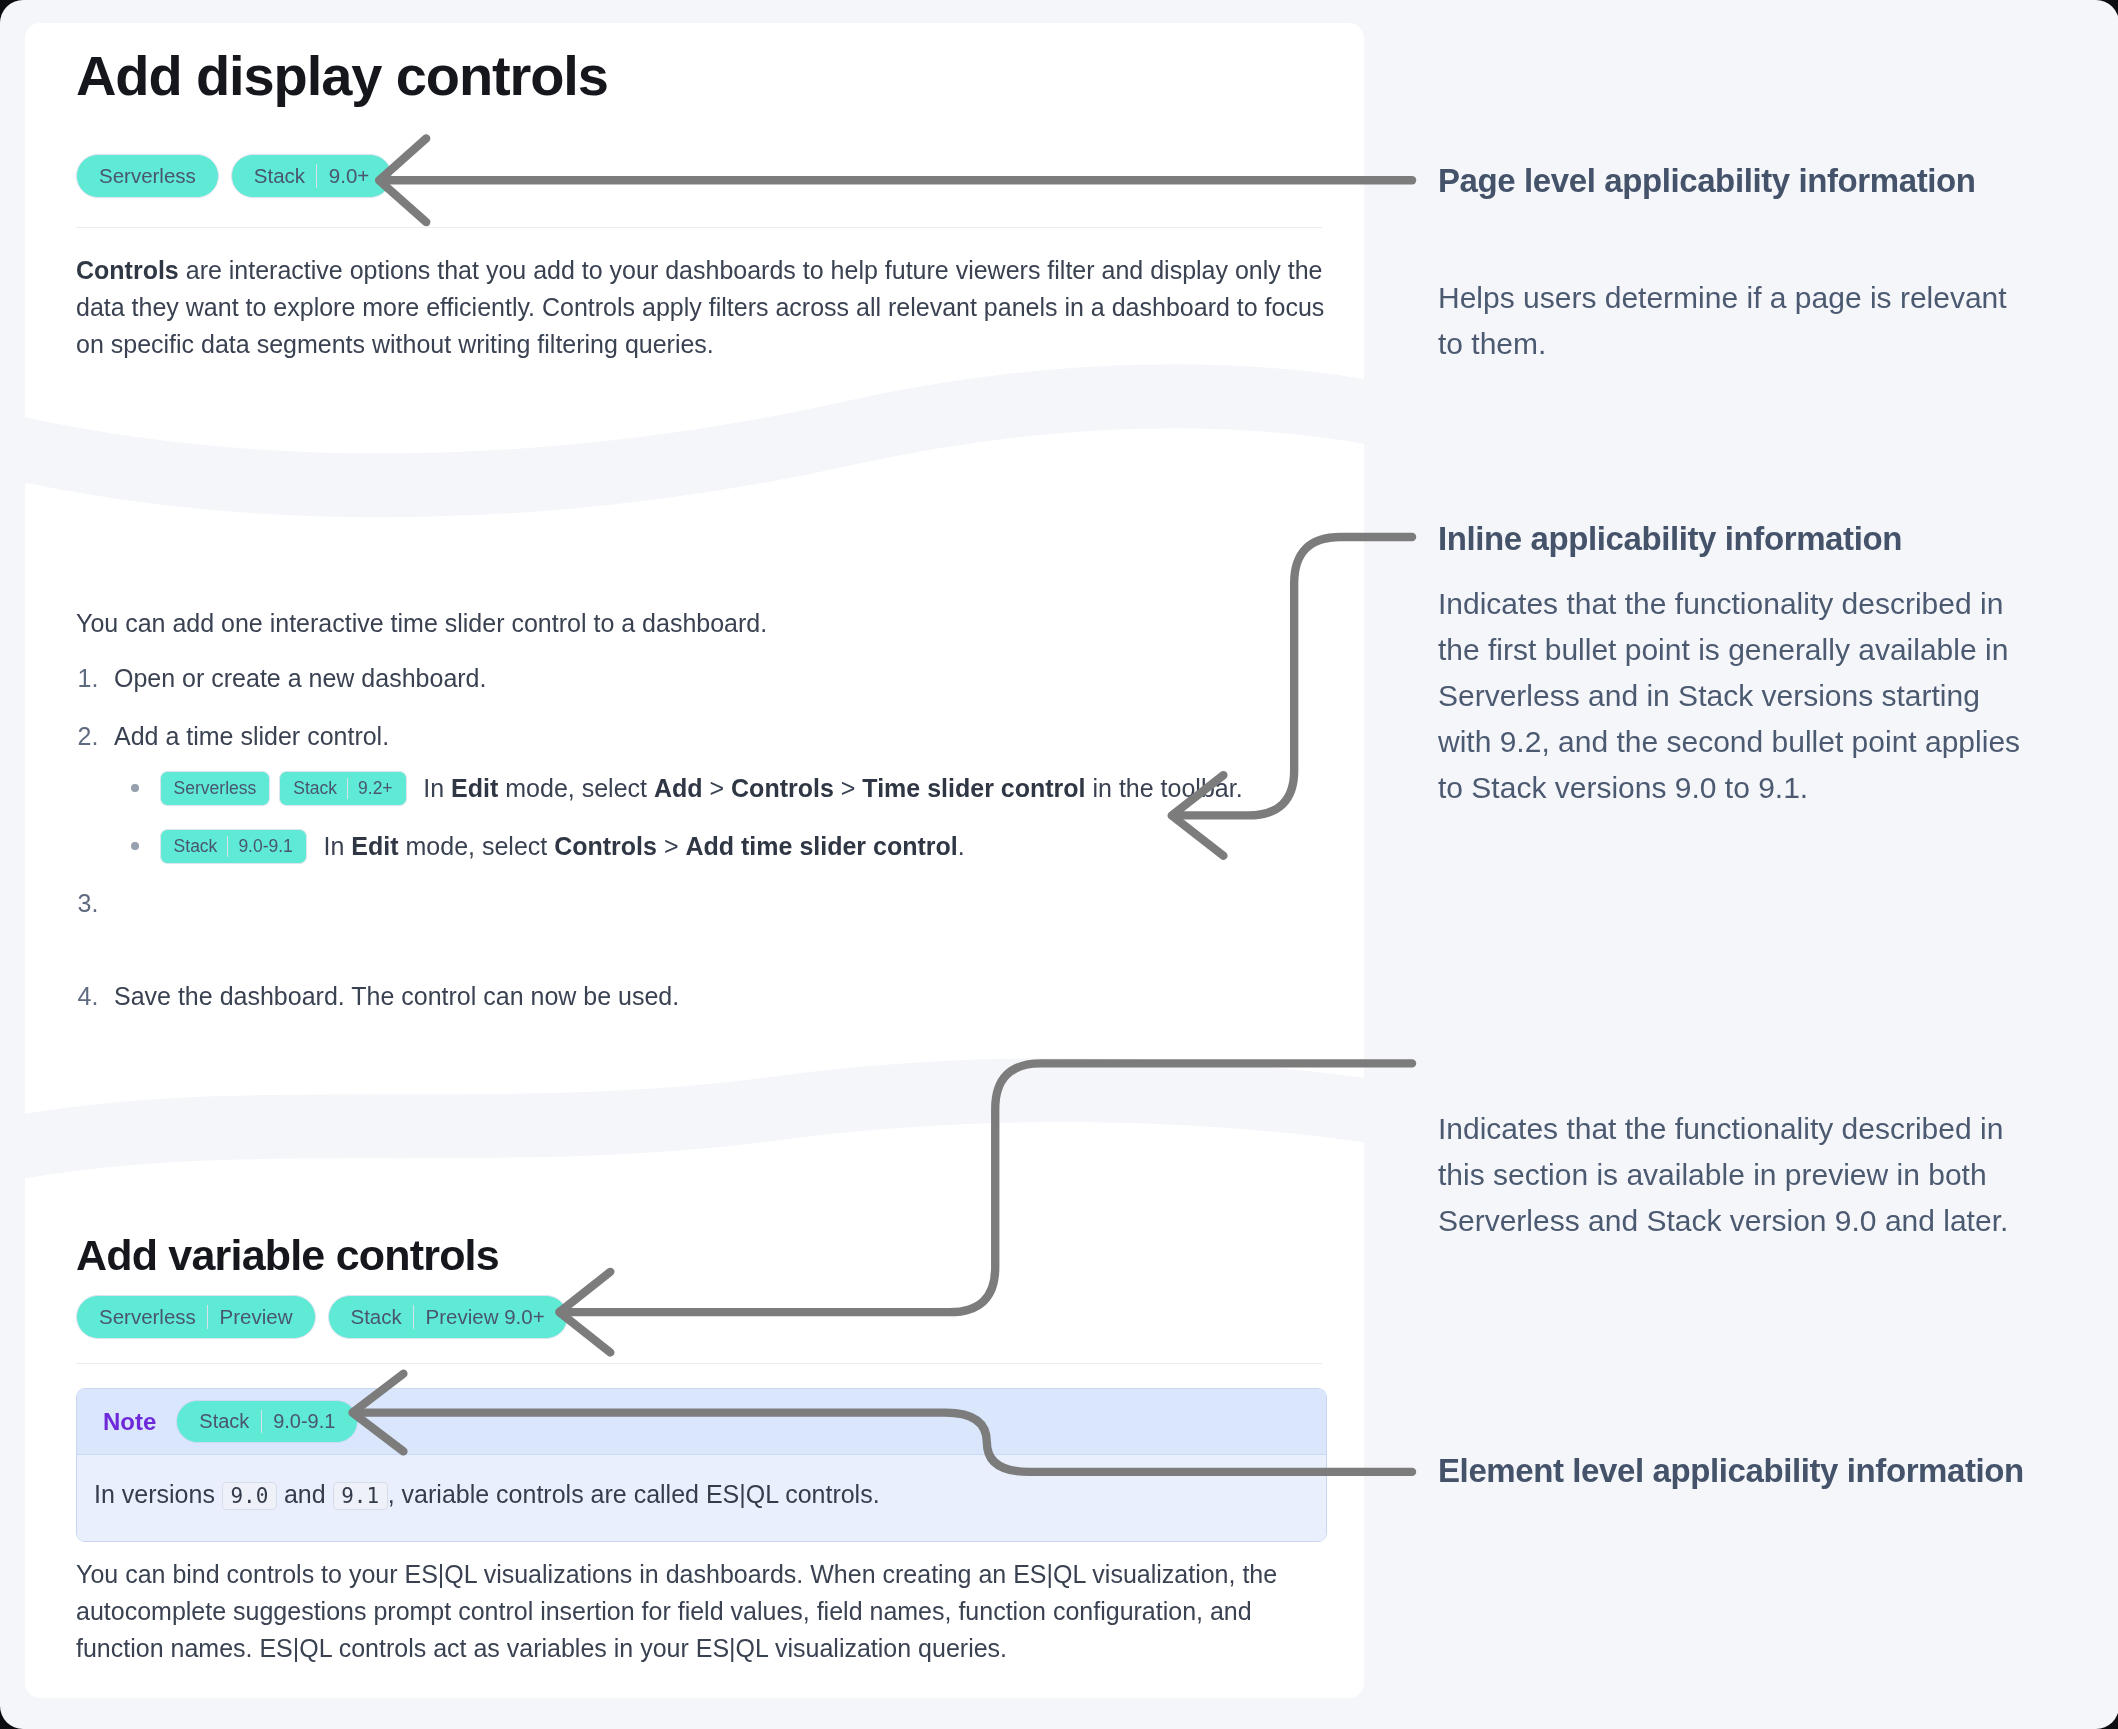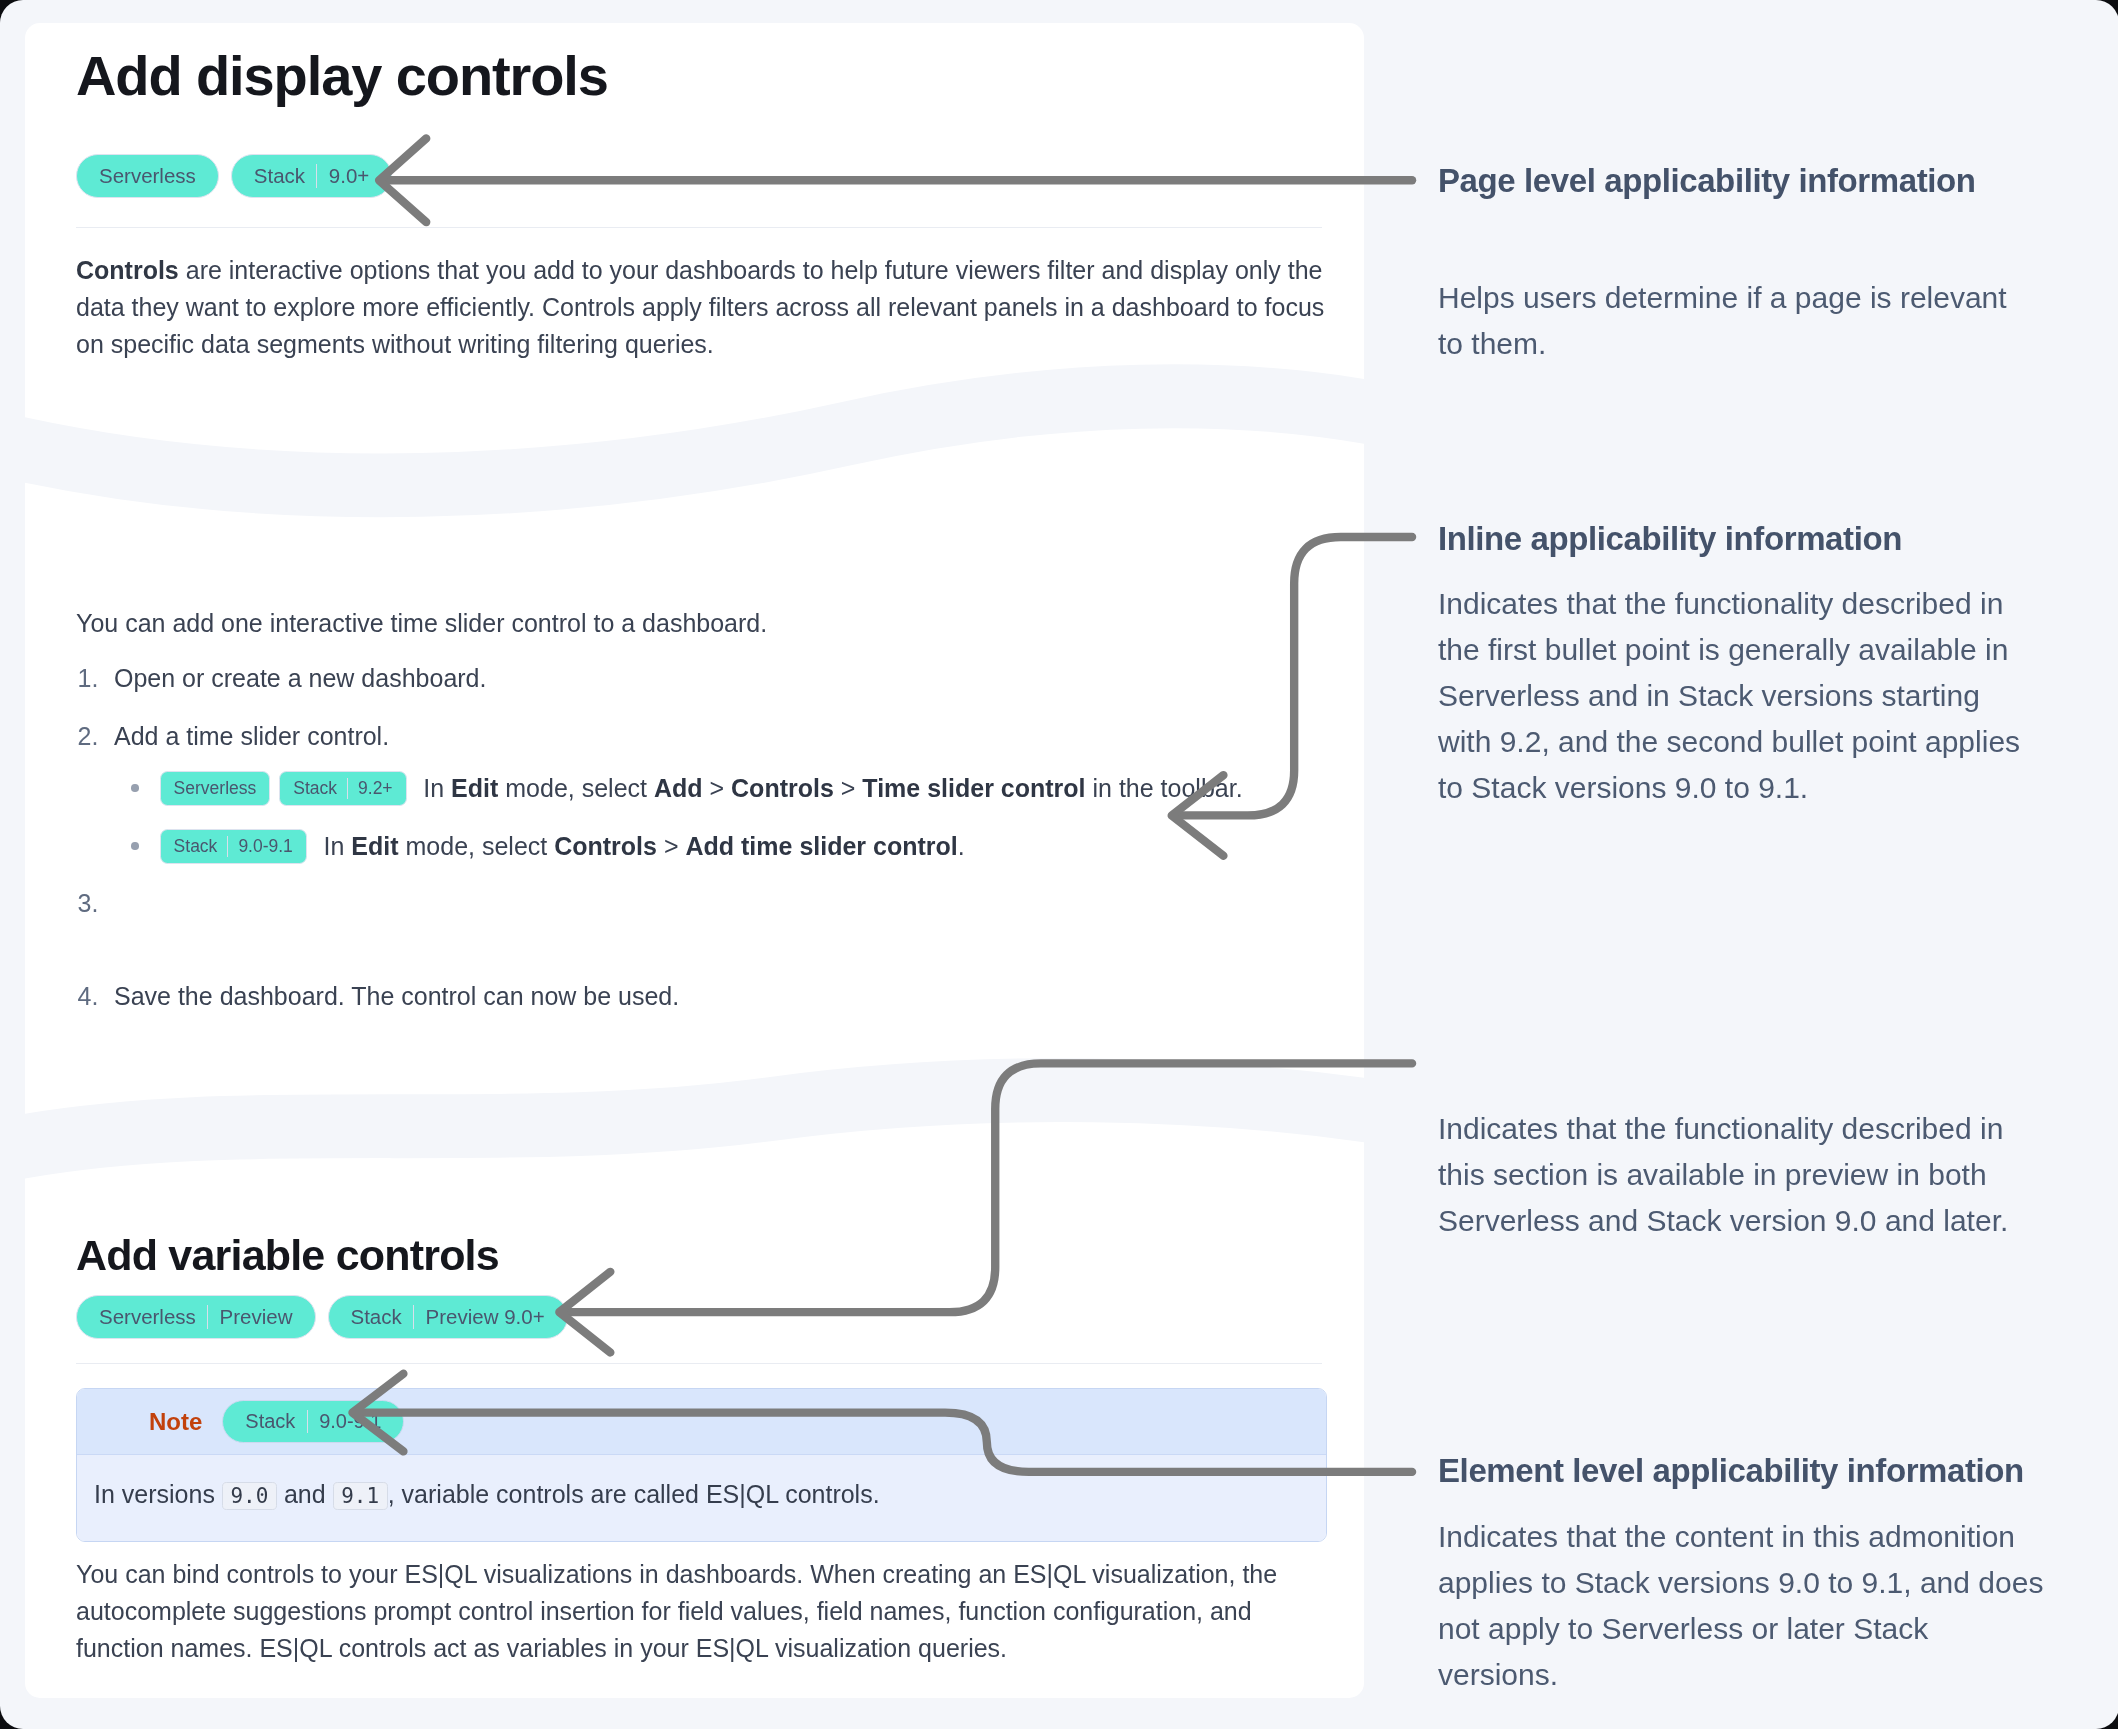--- a/index.html
+++ b/index.html
@@ -36,21 +36,21 @@
 
   .bullet{position:absolute;display:flex;align-items:center;height:40px;}
   .bullet .dot{width:7.6px;height:7.6px;border-radius:50%;background:#97a0af;margin-right:21px;flex:none;}
   .bullet .text{margin-left:16.7px;font-size:25px;color:#3a4252;white-space:nowrap;}
   .bullet .text strong{font-weight:700;color:#2f3644;}
 
   .note{position:absolute;left:76px;top:1388px;width:1251px;border:1.5px solid #c6d6f3;
         border-radius:9px;overflow:hidden;box-sizing:border-box;}
   .note-header{height:65px;background:#d9e6fc;border-bottom:1.5px solid #cad9f6;
                display:flex;align-items:center;gap:20px;padding:0 26px;}
-  .note-label{font-size:24px;font-weight:700;color:#c2410c;margin-left:46px;}
+  .note-label{font-size:24px;font-weight:700;color:#6d28d9;}
   .note-header .badge{height:43px;font-size:20px;border-color:#ccd9f0;}
   .note-body{background:#e9effd;padding:21px 17px 26px;font-size:25px;line-height:37px;color:#353d4d;}
   code{font-family:"DejaVu Sans Mono",monospace;font-size:21px;background:#eef1f8;
        border:1.5px solid #d6dce8;border-radius:4.6px;padding:0.8px 7.6px;color:#333b4a;}
 
   .ann-title{position:absolute;left:1438px;width:677px;font-size:33px;font-weight:700;
              color:#44526a;letter-spacing:-0.4px;line-height:40px;}
   .ann-body{position:absolute;left:1438px;width:677px;font-size:30px;line-height:46px;color:#4c5a71;}
 </style>
 </head>
@@ -150,21 +150,20 @@
 
     <div class="ann-title" style="top:161px">Page level applicability information</div>
     <div class="ann-body" style="top:275px">Helps users determine if a page is relevant<br>to them.</div>
 
     <div class="ann-title" style="top:519px">Inline applicability information</div>
     <div class="ann-body" style="top:581px">Indicates that the functionality described in<br>the first bullet point is generally available in<br>Serverless and in Stack versions starting<br>with 9.2, and the second bullet point applies<br>to Stack versions 9.0 to 9.1.</div>
 
     <div class="ann-body" style="top:1106px">Indicates that the functionality described in<br>this section is available in preview in both<br>Serverless and Stack version 9.0 and later.</div>
 
     <div class="ann-title" style="top:1451px">Element level applicability information</div>
-    <div class="ann-body" style="top:1514px">Indicates that the content in this admonition<br>applies to Stack versions 9.0 to 9.1, and does<br>not apply to Serverless or later Stack<br>versions.</div>
 
     <svg class="overlay" width="2119" height="1729" stroke="#7c7c7c" stroke-width="11" fill="none" stroke-linecap="round" stroke-linejoin="round" viewBox="0 0 2785 2273">
       <g>
         <path d="M 505 237 L 1856 237"></path>
         <path d="M 560 182 L 498 237 L 560 292"></path>
       </g>
       <g>
         <path d="M 1856 706 L 1762 706 Q 1701 706 1701 767 L 1701 1013 Q 1701 1072 1640 1072 L 1552 1072"></path>
         <path d="M 1608 1019 L 1540 1072 L 1608 1125"></path>
       </g>

